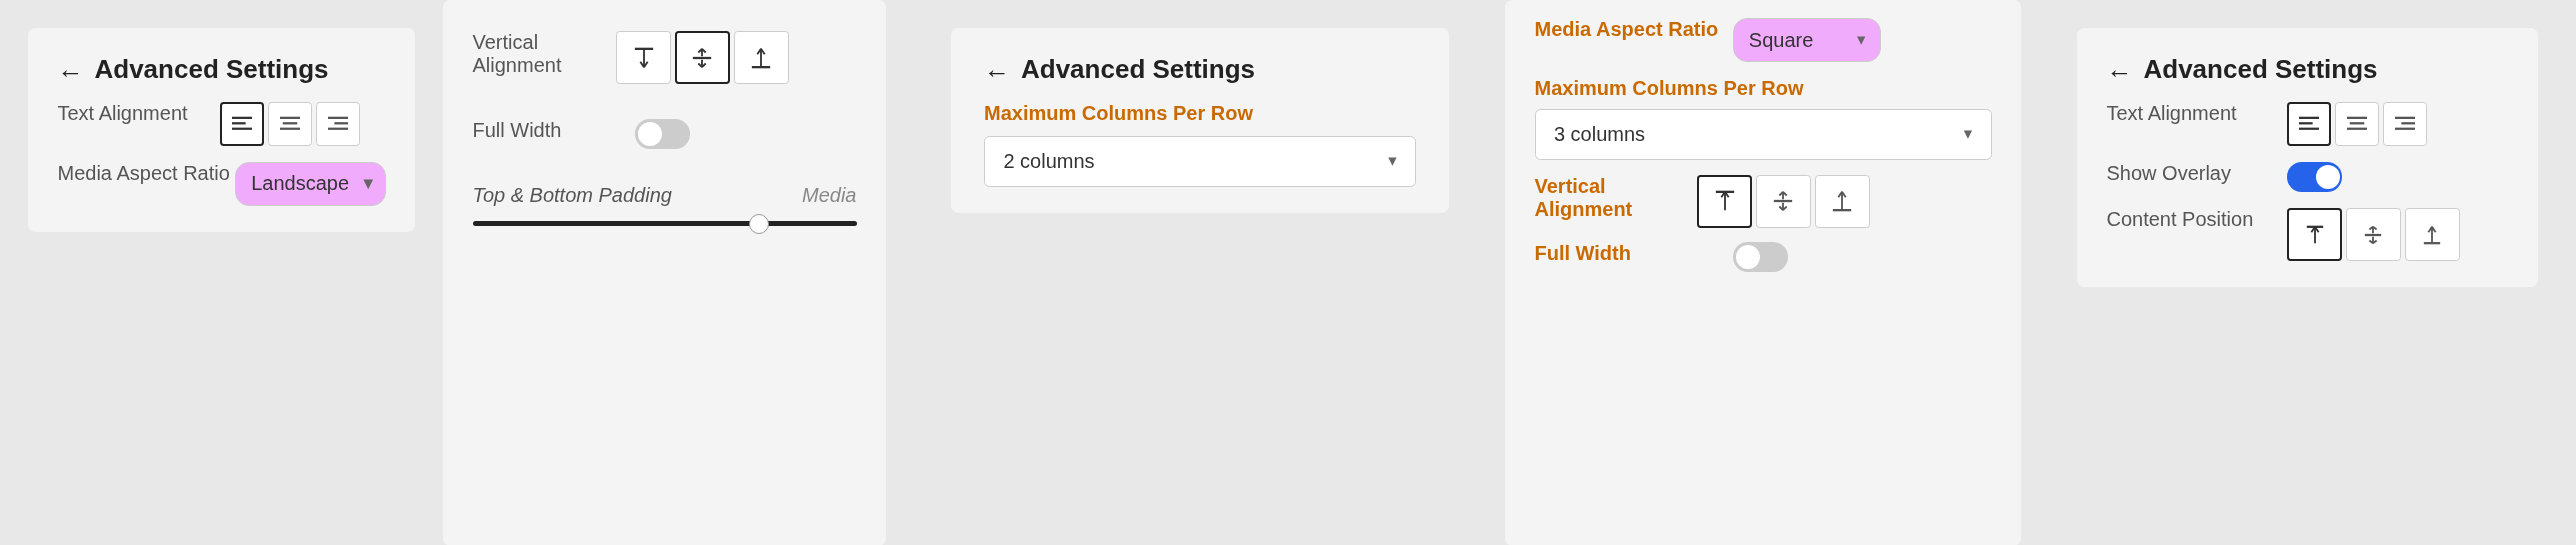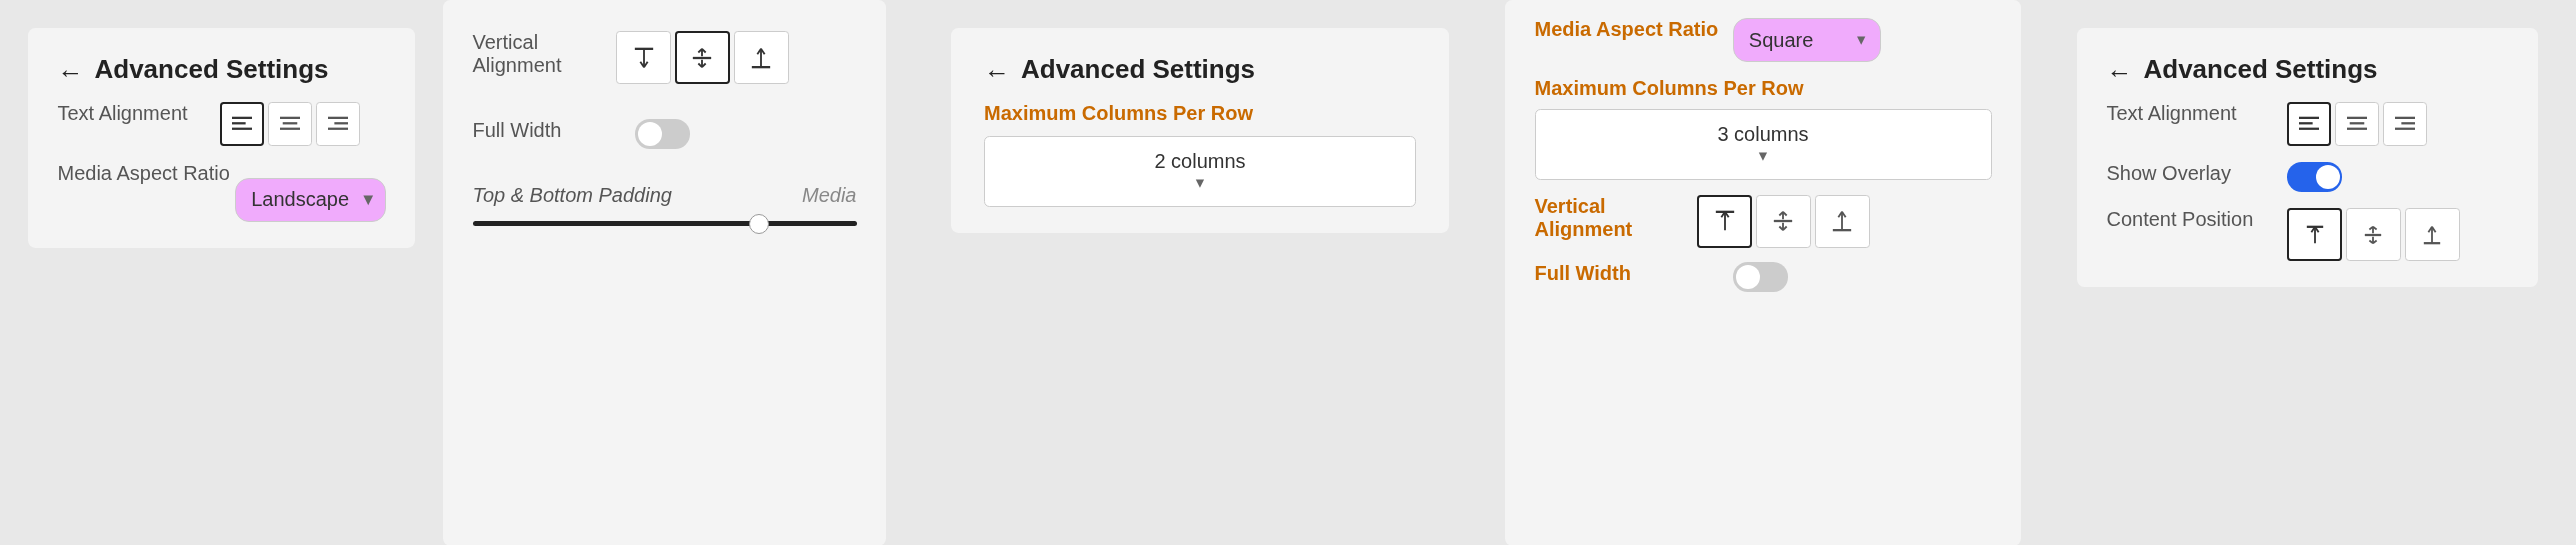--- a/index.html
+++ b/index.html
@@ -234,21 +234,20 @@
       display: flex;
       align-items: center;
       justify-content: space-between;
       border: 1.4px solid #ccc;
       background: #fff;
       border-radius: 5.5px;
       padding: 13px 18.4px;
       cursor: pointer;
       font-size: 20px;
       color: #333;
-      flex-direction: column;
     }
 
     body {
       align-items: flex-start;
     }
 
     .spacer { flex: 1; }
   </style>
 </head>
 <body>
@@ -281,21 +280,21 @@
             <line x1="0" y1="3" x2="22" y2="3" stroke="#555" stroke-width="2.5"></line>
             <line x1="7" y1="9" x2="22" y2="9" stroke="#555" stroke-width="2.5"></line>
             <line x1="0" y1="15" x2="22" y2="15" stroke="#555" stroke-width="2.5"></line>
           </svg>
       </button>
     </div>
   </div>
 
   <div class="field-row">
     <span class="row-label">Media Aspect Ratio</span>
-    <div class="dropdown" style="min-width:148px;margin-top:16px;">
+    <div class="dropdown" style="min-width:148px;">
       <span>Landscape</span>
       <span class="dropdown-arrow">▼</span>
     </div>
   </div>
 </div>
 
 <div class="panel panel-2" style="margin-top:0; align-self:stretch; display:flex; flex-direction:column; justify-content:flex-start; padding-top:22px;">
 
   <div class="field-row" style="margin-bottom:18.4px; margin-top: 9.2px;">
     <span class="row-label" style="font-size:20px; color:#555; white-space:pre-line; min-width:129px;">Vertical

